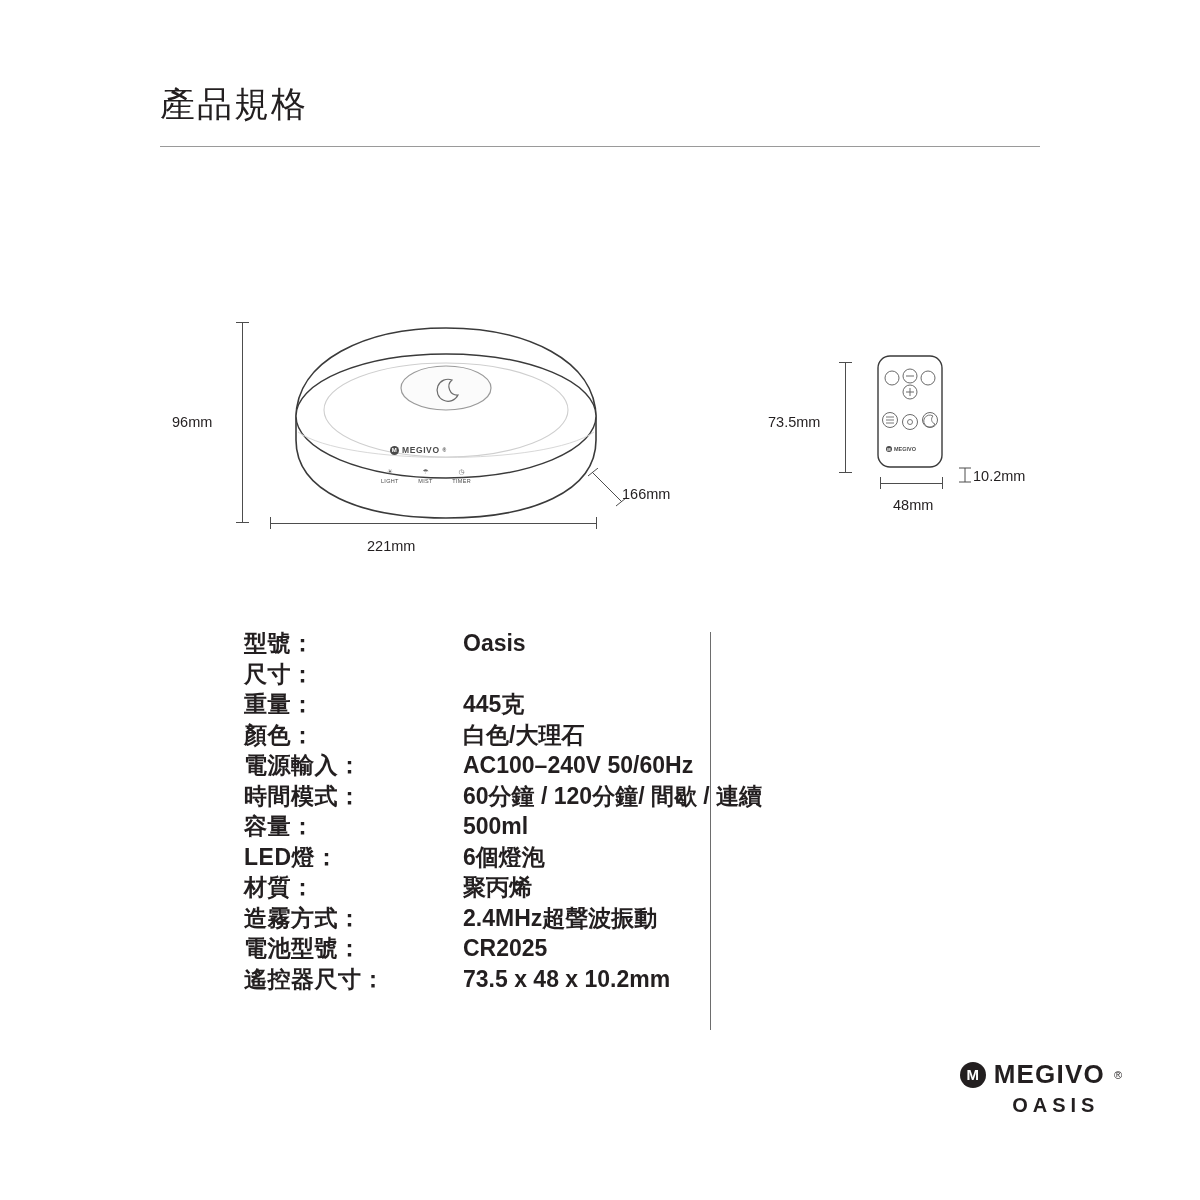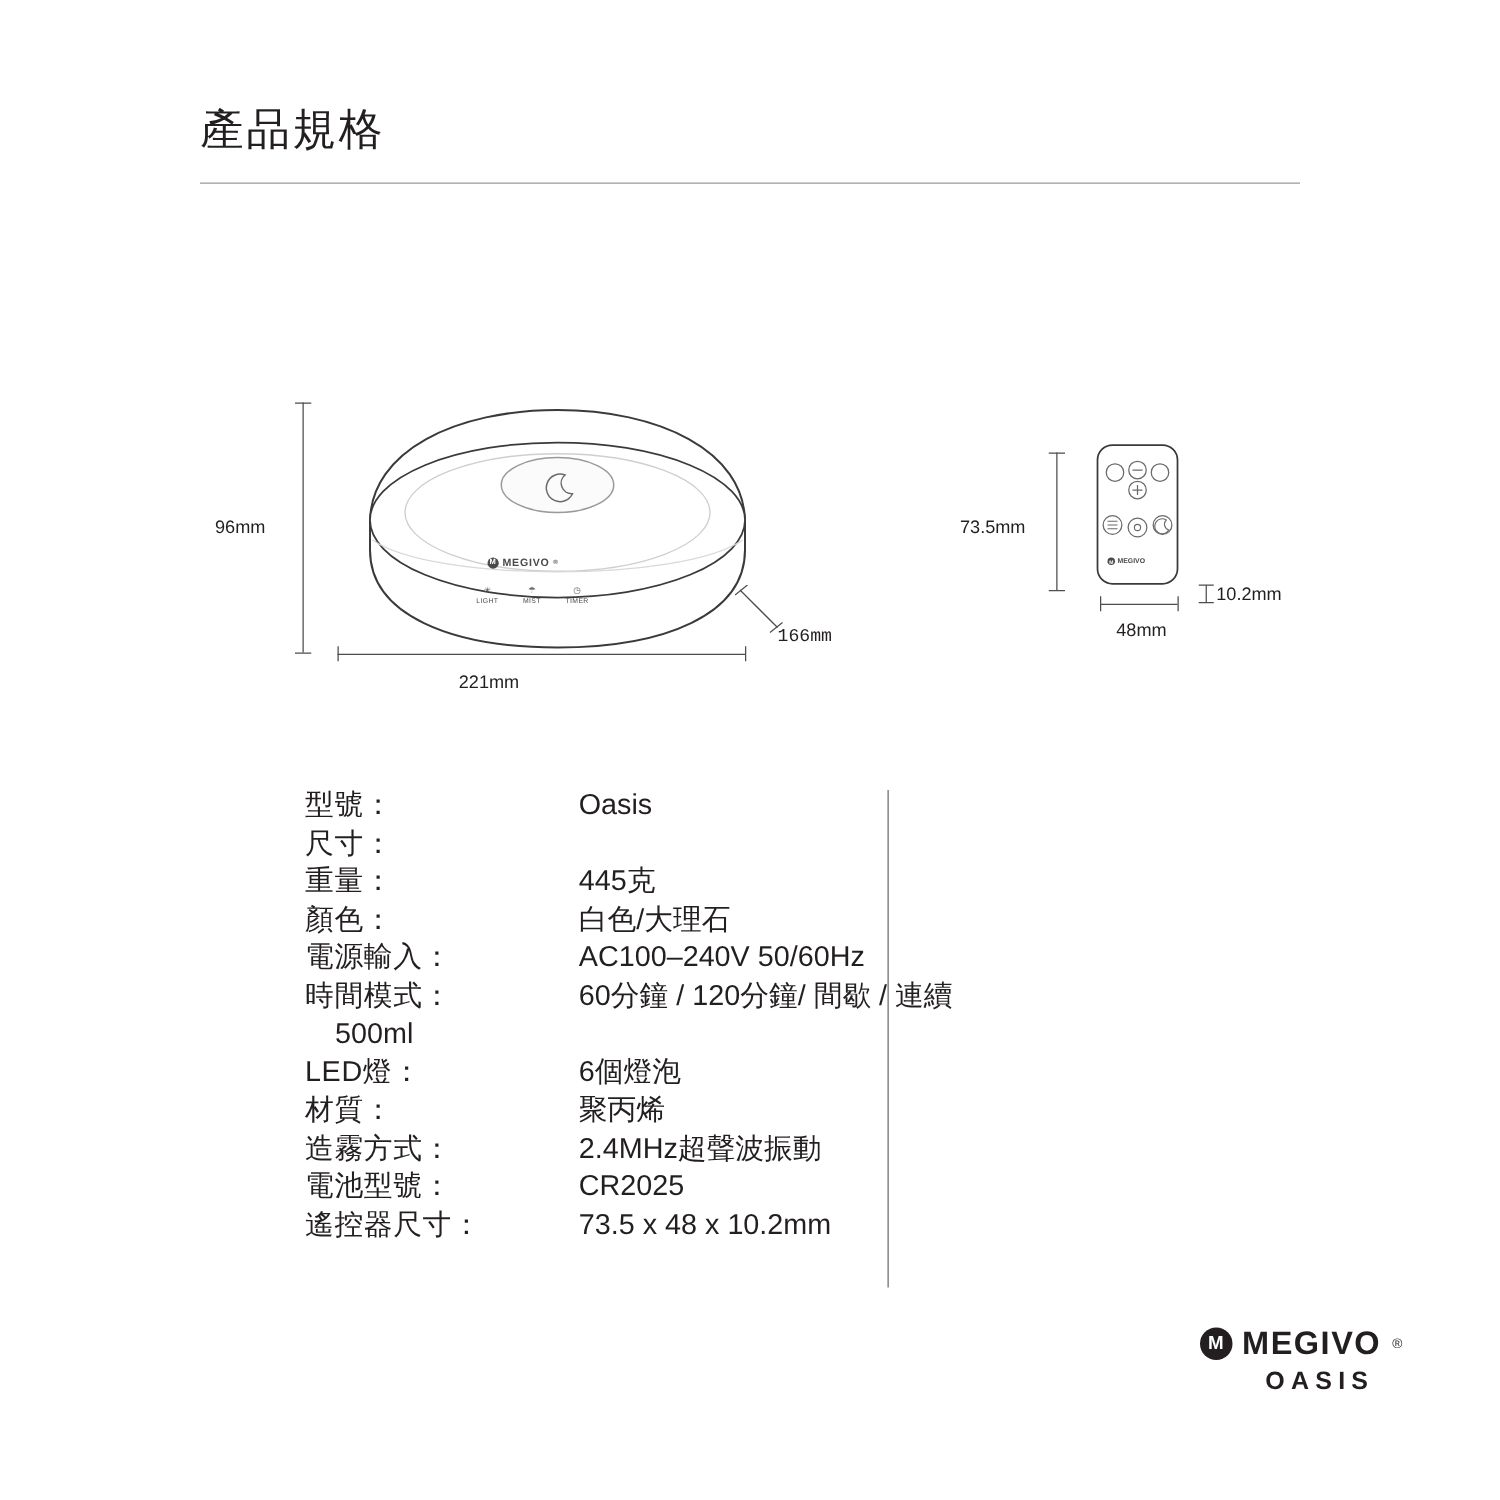--- a/index.html
+++ b/index.html
@@ -56,20 +56,21 @@
   
   .specs {
     position: absolute;
     left: 244px; top: 628px;
     width: 760px;
   }
   .spec-row {
     display: flex;
     align-items: flex-start;
     height: 30.5px;
+    font-weight: bold;
   }
   .spec-label {
     width: 195px;
     font-size: 23px;
     line-height: 30.5px;
     color: #231f20;
     letter-spacing: 0.5px;
     white-space: nowrap;
   }
   .spec-divider {
@@ -187,21 +188,21 @@
     <div class="rule-h" style="left:270px; top:233px; width:326px;"></div>
     <div class="rule-v" style="left:270px; top:227px; height:12px;"></div>
     <div class="rule-v" style="left:596px; top:227px; height:12px;"></div>
     <div class="dim" style="left:367px; top:248px;">221mm</div>
 
     <svg style="position:absolute; left:588px; top:178px;" width="50" height="42" viewBox="0 0 50 42">
       <line x1="4" y1="4" x2="34" y2="34" stroke="#4d4d4d" stroke-width="1"></line>
       <line x1="0" y1="8" x2="10" y2="0" stroke="#4d4d4d" stroke-width="1"></line>
       <line x1="28" y1="38" x2="38" y2="30" stroke="#4d4d4d" stroke-width="1"></line>
     </svg>
-    <div class="dim" style="left:622px; top:212px;font-family:Liberation Mono, monospace;">166mm</div>
+    <div class="dim" style="left:622px; top:196px;">166mm</div>
 
     <svg class="remote-svg" style="left:876px; top:64px;" width="68" height="115" viewBox="0 0 68 115">
       <rect x="2" y="2" width="64" height="111" rx="12" ry="12" fill="#ffffff" stroke="#3a3a3a" stroke-width="1.4"></rect>
 
       <circle cx="16" cy="24" r="7" fill="none" stroke="#6a6a6a" stroke-width="1"></circle>
       <circle cx="52" cy="24" r="7" fill="none" stroke="#6a6a6a" stroke-width="1"></circle>
       <circle cx="34" cy="22" r="7" fill="none" stroke="#6a6a6a" stroke-width="1"></circle>
       <circle cx="34" cy="38" r="7" fill="none" stroke="#6a6a6a" stroke-width="1"></circle>
       <line x1="30" y1="22" x2="38" y2="22" stroke="#6a6a6a" stroke-width="1"></line>
       <line x1="30" y1="38" x2="38" y2="38" stroke="#6a6a6a" stroke-width="1"></line>
@@ -261,20 +262,21 @@
     </div>
     <div class="spec-row">
       <div class="spec-label">電源輸入：</div>
       <div class="spec-value">AC100–240V 50/60Hz</div>
     </div>
     <div class="spec-row">
       <div class="spec-label">時間模式：</div>
       <div class="spec-value">60分鐘 / 120分鐘/ 間歇 / 連續</div>
     </div>
     <div class="spec-row">
+      <div class="spec-label">容量：</div>
       <div class="spec-value">500ml</div>
     </div>
     <div class="spec-row">
       <div class="spec-label">LED燈：</div>
       <div class="spec-value">6個燈泡</div>
     </div>
     <div class="spec-row">
       <div class="spec-label">材質：</div>
       <div class="spec-value">聚丙烯</div>
     </div>

